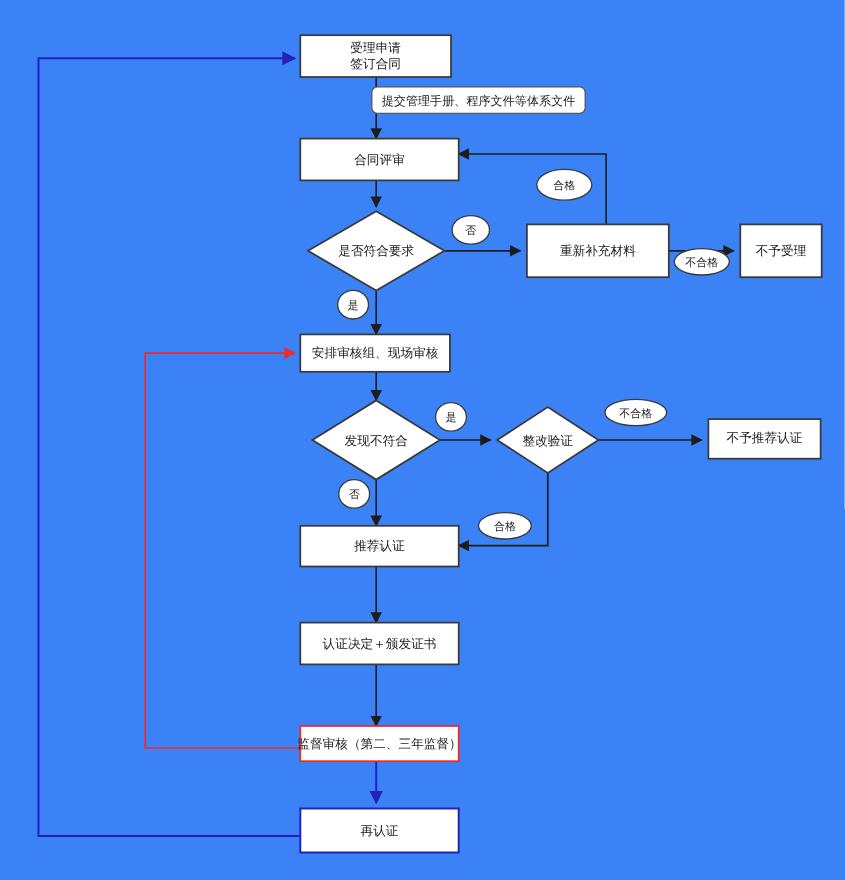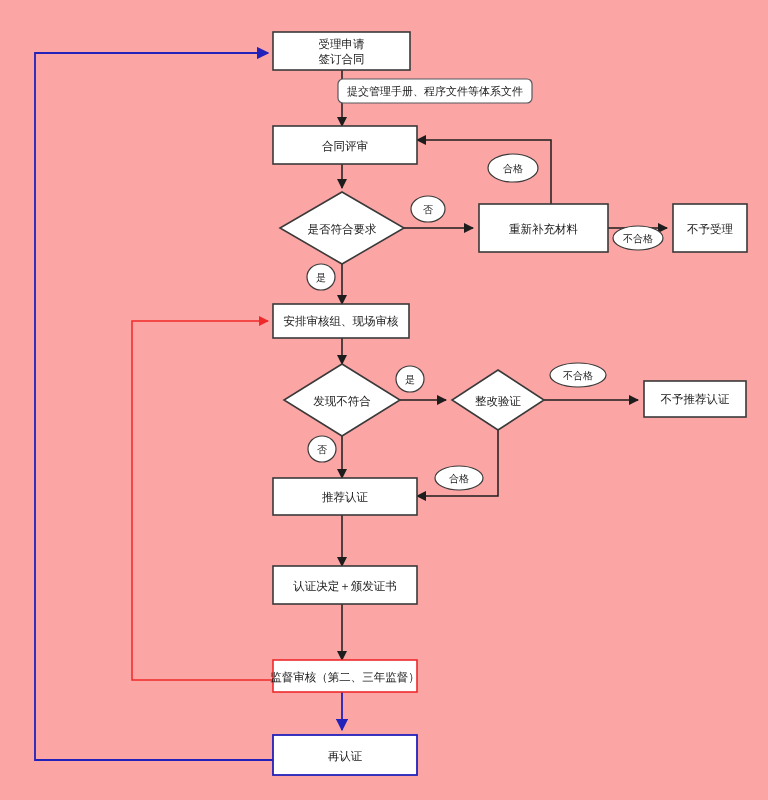--- a/index.html
+++ b/index.html
@@ -10,21 +10,21 @@
   body {
     width: 768px;
     height: 800px;
     overflow: hidden;
     font-family: "DejaVu Sans", "Liberation Sans", sans-serif;
   }
   #flow-root {
     position: relative;
     width: 768px;
     height: 800px;
-    background: #fca5a5;
+    background: #3b82f6;
   }
   svg#flowchart {
     display: block;
     width: 768px;
     height: 800px;
   }
   .node-shape {
     fill: #ffffff;
     stroke: #3a3a3a;
     stroke-width: 1.6;

